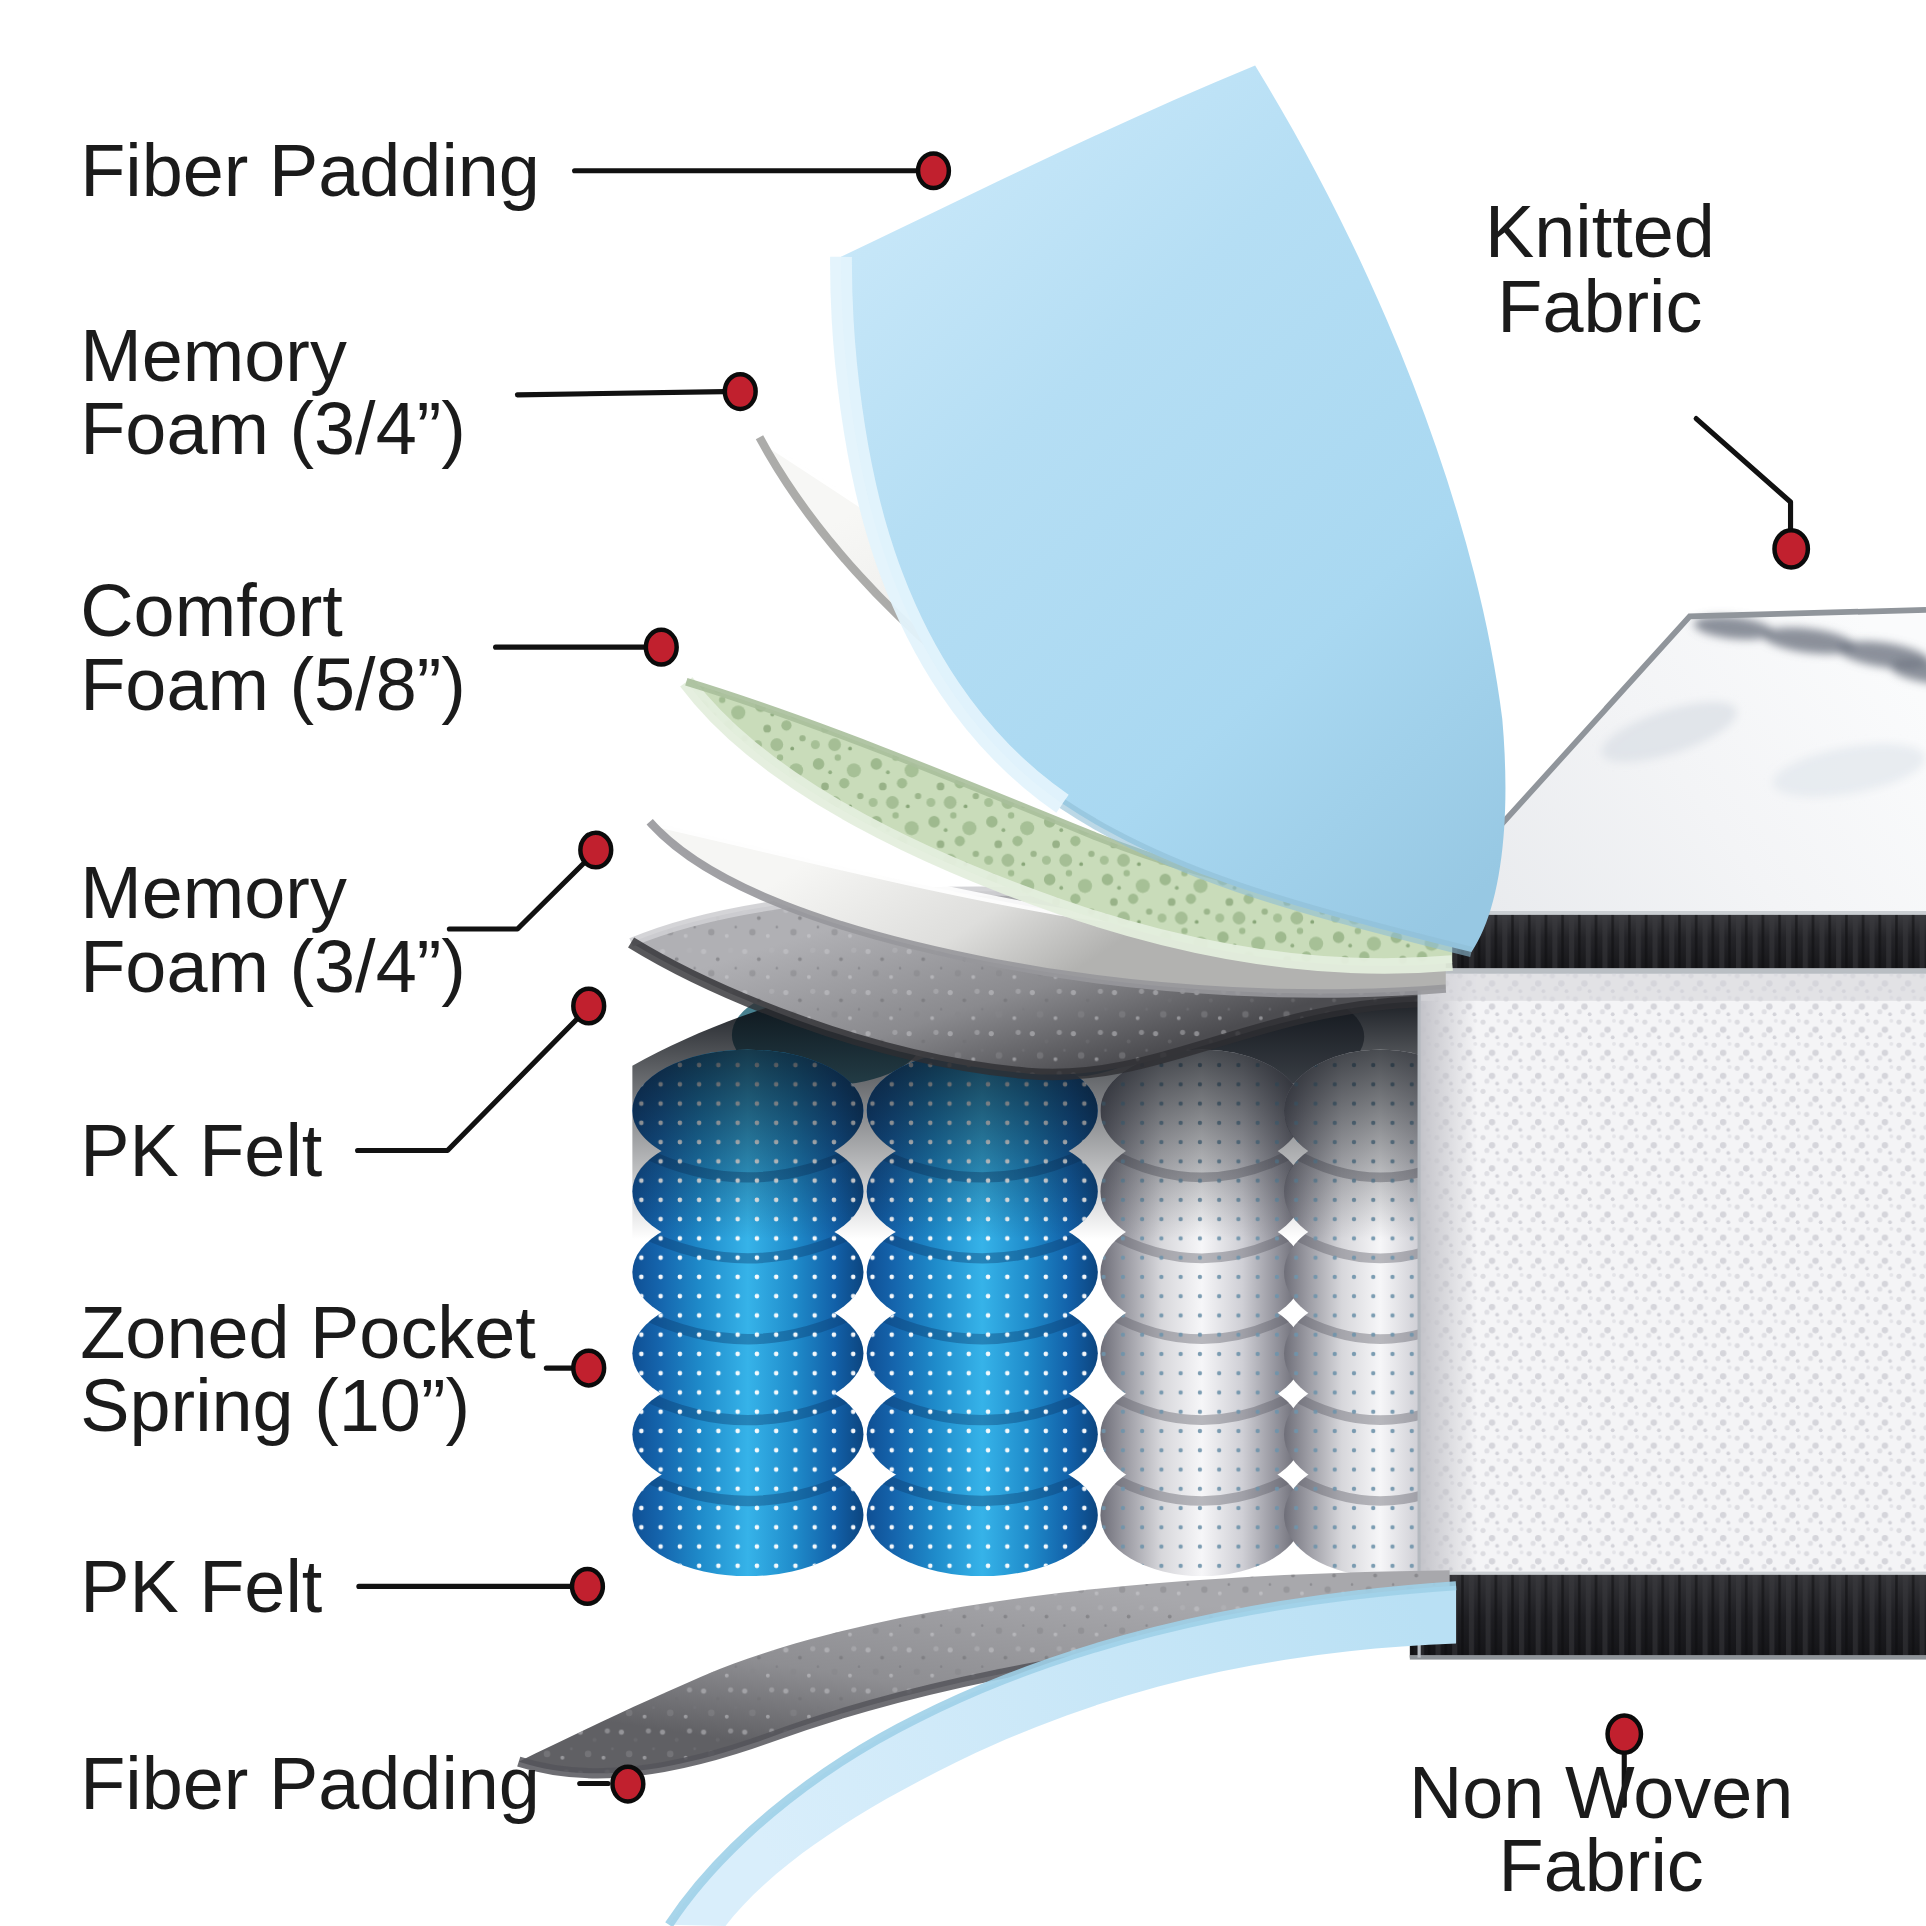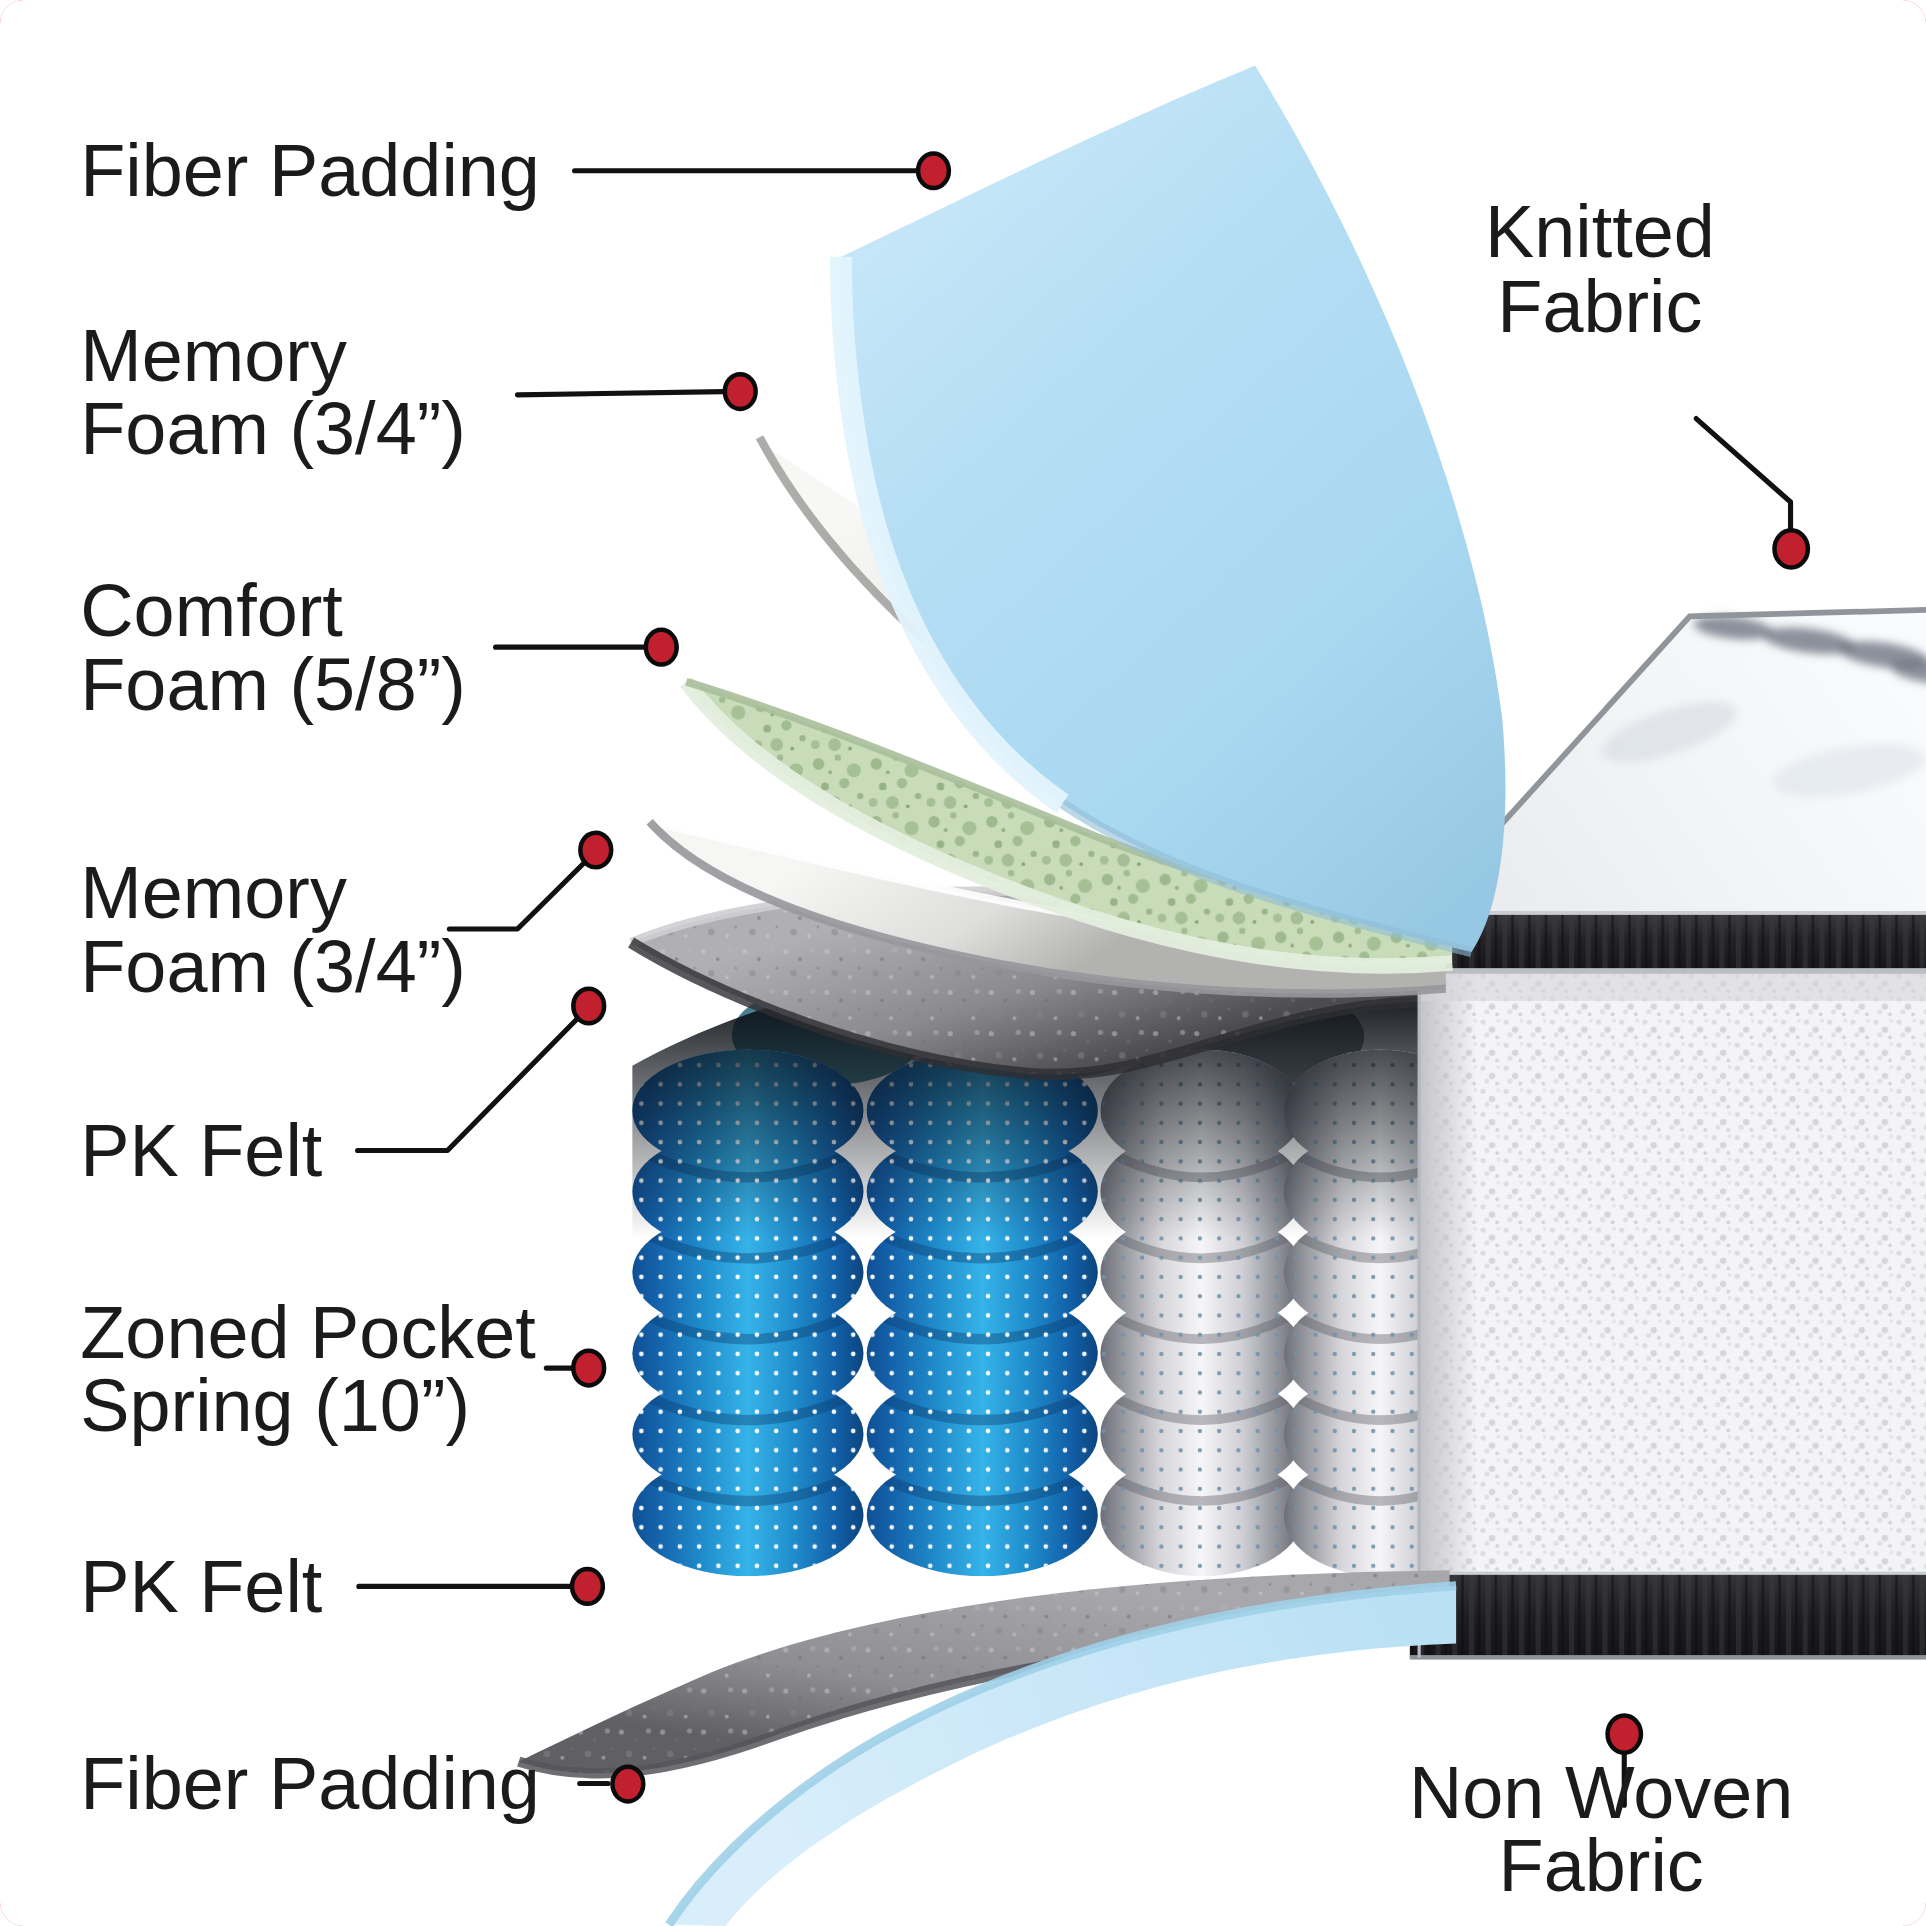--- a/index.html
+++ b/index.html
@@ -1,16 +1,16 @@
 <!DOCTYPE html>
 <html style="font-size:10.3px"><head>
 <meta charset="utf-8">
 <style>
   html,body{margin:0;padding:0;background:#ffffff;}
-  #stage{width:1926px;height:1926px;position:relative;background:#ec4899;overflow:hidden;border-radius:24px;}
+  #stage{width:1926px;height:1926px;position:relative;background:#ec4899;overflow:hidden;}
   svg{display:block;}
   text{font-family:"Liberation Sans","DejaVu Sans",sans-serif;fill:#1b1b1b;font-size:115px;font-weight:400;}
   .rlabel{text-anchor:middle;}
   .callout{stroke:#111111;stroke-width:8;fill:none;stroke-linecap:round;stroke-linejoin:round;}
 </style>
 </head>
 <body>
 
 <div id="stage">
 <svg width="1926" height="1926" viewBox="0 0 3000 3000">

